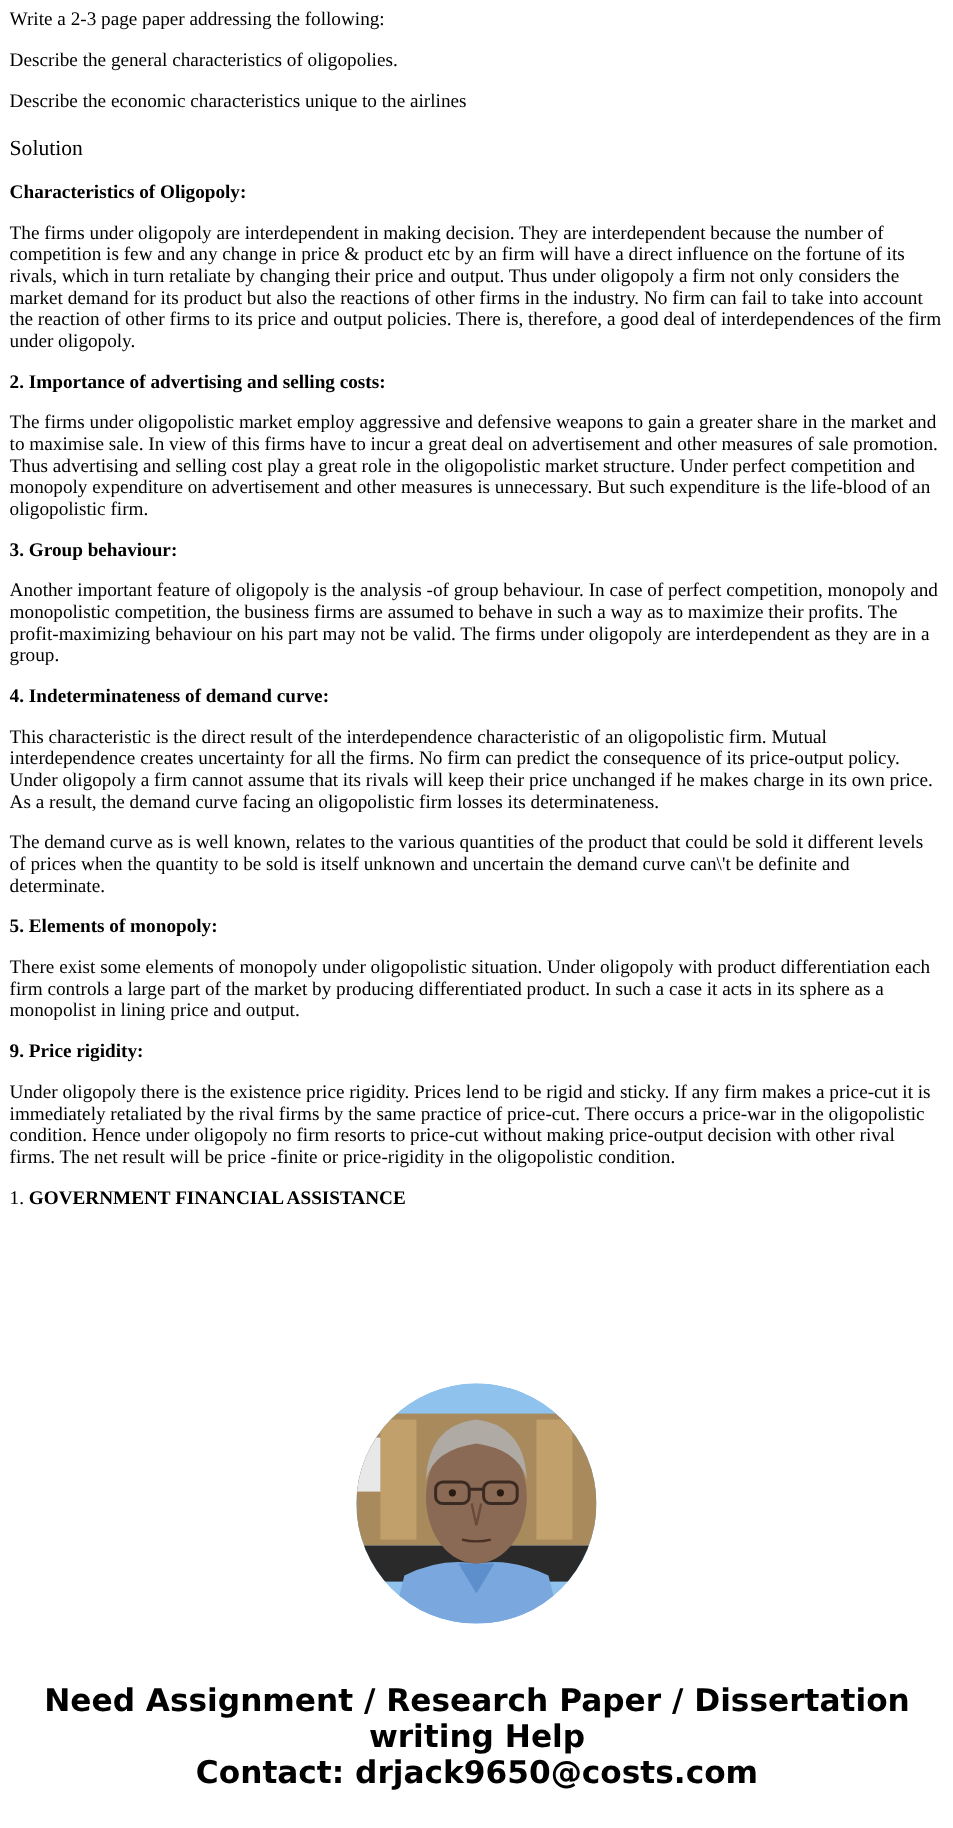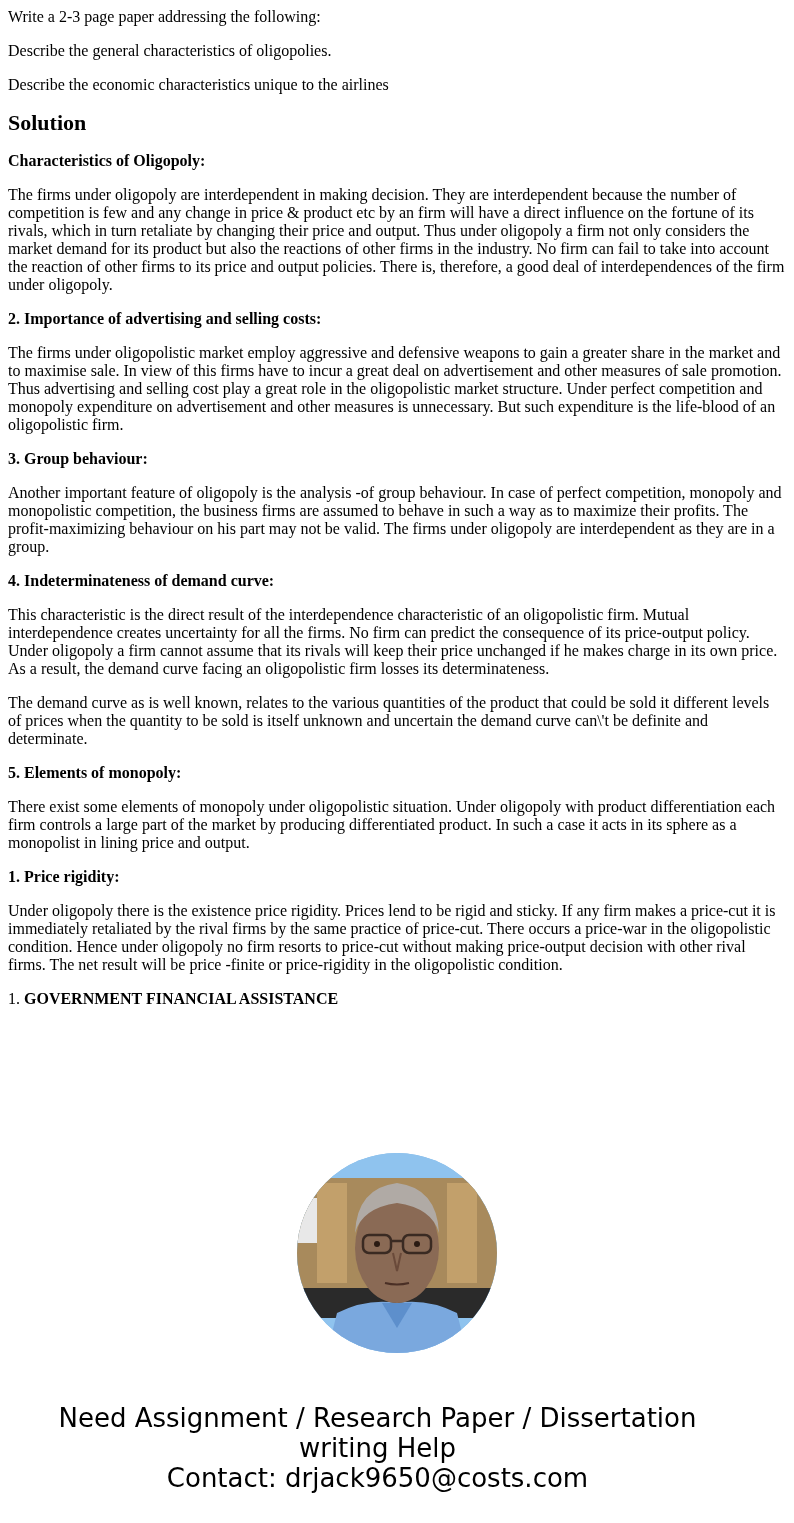--- a/index.html
+++ b/index.html
@@ -25,22 +25,22 @@
       height: 1125px;
       overflow: hidden;
     }
     .doc p {
       margin: 16px 0;
     }
     .doc p.first {
       margin-top: 8px;
     }
     .doc h3 {
-      font-size: 22px;
-      font-weight: bold;
+      font-size: 18px;
+      font-weight: normal;
       margin: 18px 0;
       line-height: 22px;
     }
     .doc p.bold {
       font-weight: bold;
     }
     .avatar {
       position: absolute;
       left: 297px;
       top: 1153px;
@@ -50,24 +50,25 @@
       overflow: hidden;
       background: #7fb6e6;
     }
     .promo {
       position: absolute;
       left: 0;
       top: 1403px;
       width: 755px;
       text-align: center;
       font-family: "DejaVu Sans", sans-serif;
-      font-weight: normal;
+      font-weight: bold;
       font-size: 26px;
       line-height: 30px;
       color: #000;
+      padding-left: 20px;
     }
   </style>
 </head>
 <body>
 
 <div class="doc">
   <p class="first">Write a 2-3 page paper addressing the following:</p>
   <p>Describe the general characteristics of oligopolies.</p>
   <p>Describe the economic characteristics unique to the airlines</p>
 
@@ -83,21 +84,21 @@
   <p class="bold">3. Group behaviour:</p>
   <p>Another important feature of oligopoly is the analysis -of group behaviour. In case of perfect competition, monopoly and monopolistic competition, the business firms are assumed to behave in such a way as to maximize their profits. The profit-maximizing behaviour on his part may not be valid. The firms under oligopoly are interdependent as they are in a group.</p>
 
   <p class="bold">4. Indeterminateness of demand curve:</p>
   <p>This characteristic is the direct result of the interdependence characteristic of an oligopolistic firm. Mutual interdependence creates uncertainty for all the firms. No firm can predict the consequence of its price-output policy. Under oligopoly a firm cannot assume that its rivals will keep their price unchanged if he makes charge in its own price. As a result, the demand curve facing an oligopolistic firm losses its determinateness.</p>
   <p>The demand curve as is well known, relates to the various quantities of the product that could be sold it different levels of prices when the quantity to be sold is itself unknown and uncertain the demand curve can\'t be definite and determinate.</p>
 
   <p class="bold">5. Elements of monopoly:</p>
   <p>There exist some elements of monopoly under oligopolistic situation. Under oligopoly with product differentiation each firm controls a large part of the market by producing differentiated product. In such a case it acts in its sphere as a monopolist in lining price and output.</p>
 
-  <p class="bold">1. Price rigidity:</p>
+  <p class="bold">9. Price rigidity:</p>
   <p>Under oligopoly there is the existence price rigidity. Prices lend to be rigid and sticky. If any firm makes a price-cut it is immediately retaliated by the rival firms by the same practice of price-cut. There occurs a price-war in the oligopolistic condition. Hence under oligopoly no firm resorts to price-cut without making price-output decision with other rival firms. The net result will be price -finite or price-rigidity in the oligopolistic condition.</p>
 
 
   <p><span>1. </span><strong>GOVERNMENT FINANCIAL ASSISTANCE</strong></p>
 </div>
 
 <div class="avatar">
   <svg width="200" height="200" viewBox="0 0 200 200" xmlns="http://www.w3.org/2000/svg">
     <rect x="0" y="0" width="200" height="200" fill="#8fc3ee"></rect>
     <rect x="0" y="25" width="200" height="110" fill="#a88a5c"></rect>

